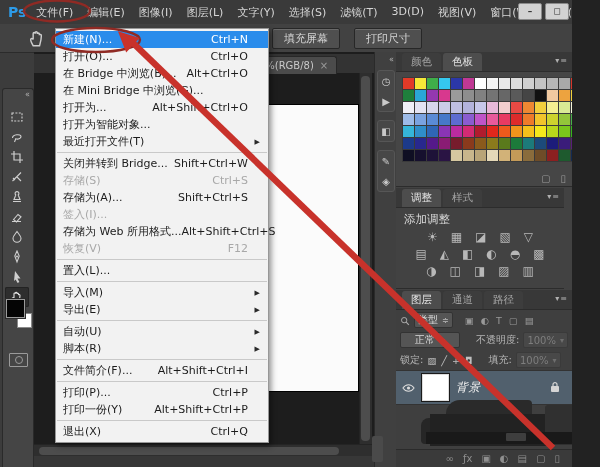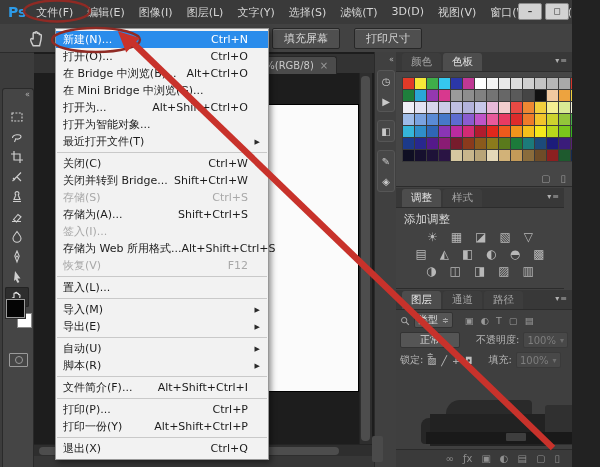--- a/index.html
+++ b/index.html
@@ -421,21 +421,21 @@
         <span class="ficons" id="filter-icons">
             <span>▣</span>
             <span>◐</span>
             <span>T</span>
             <span>▢</span>
             <span>▤</span>
           </span>
       </div>
 
       <div class="lrow">
-        <span class="combo" style="width:72px;justify-content:space-between;flex-direction:column;">
+        <span class="combo" style="width:72px;justify-content:center;">
           <span>正常</span>
           <span class="arr">≑</span>
         </span>
         <span class="llabel" style="margin-left:12px;">不透明度:</span>
         <span class="combo gray">
           <span>100%</span>
           <span class="arr">▾</span>
         </span>
       </div>
 
@@ -447,20 +447,36 @@
             <span>+</span>
             <span>◘</span>
           </span>
         <span class="llabel" style="margin-left:12px;">填充:</span>
         <span class="combo gray">
           <span>100%</span>
           <span class="arr">▾</span>
         </span>
       </div>
 
+      <div class="layerrow">
+        <span>
+          <svg width="13" height="10" viewBox="0 0 14 10">
+              <path d="M1 5s2.4-3.6 6-3.6S13 5 13 5s-2.4 3.6-6 3.6S1 5 1 5z" fill="none" stroke="#dcdcdc" stroke-width="1.1"></path>
+              <circle cx="7" cy="5" r="1.7" fill="#dcdcdc"></circle>
+            </svg>
+        </span>
+        <span class="thumb"></span>
+        <span class="lname">背景</span>
+        <span class="layerlock">
+          <svg width="10" height="12" viewBox="0 0 10 12">
+              <rect x="1" y="5" width="8" height="6" rx="1" fill="#d5d5d5"></rect>
+              <path d="M3 5V3.6a2 2 0 014 0V5" fill="none" stroke="#d5d5d5" stroke-width="1.2"></path>
+            </svg>
+        </span>
+      </div>
 
       <div>
         <div class="shape" style="left:50px;top:110px;width:86px;height:28px;background:#2a2a2a;border-radius:14px 4px 0 0;"></div>
         <div class="shape" style="left:25px;top:128px;width:30px;height:26px;background:#262626;border-radius:8px 0 0 4px;"></div>
         <div class="shape" style="left:34px;top:124px;width:122px;height:32px;background:#222;"></div>
         <div class="shape" style="left:149px;top:115px;width:50px;height:40px;background:#303030;border-radius:3px;"></div>
         <div class="shape" style="left:30px;top:142px;width:168px;height:12px;background:#191919;"></div>
         <div class="shape" style="left:110px;top:143px;width:20px;height:8px;background:#3e3e3e;border-radius:1px;"></div>
         <div class="shape" style="left:187px;top:135px;width:13px;height:21px;background:#3a3a3a;"></div>
       </div>
@@ -499,24 +515,20 @@
       </div>
       <div class="fm-row">
         <span class="lab">打开为智能对象...</span>
       </div>
       <div class="fm-row">
         <span class="lab">最近打开文件(T)</span>
         <span class="sub">▶</span>
       </div>
       <div class="fm-sep"></div>
       <div class="fm-row">
-        <span class="lab">关闭(C)</span>
-        <span class="sc">Ctrl+W</span>
-      </div>
-      <div class="fm-row">
         <span class="lab">关闭并转到 Bridge...</span>
         <span class="sc">Shift+Ctrl+W</span>
       </div>
       <div class="fm-row dis">
         <span class="lab">存储(S)</span>
         <span class="sc">Ctrl+S</span>
       </div>
       <div class="fm-row">
         <span class="lab">存储为(A)...</span>
         <span class="sc">Shift+Ctrl+S</span>

